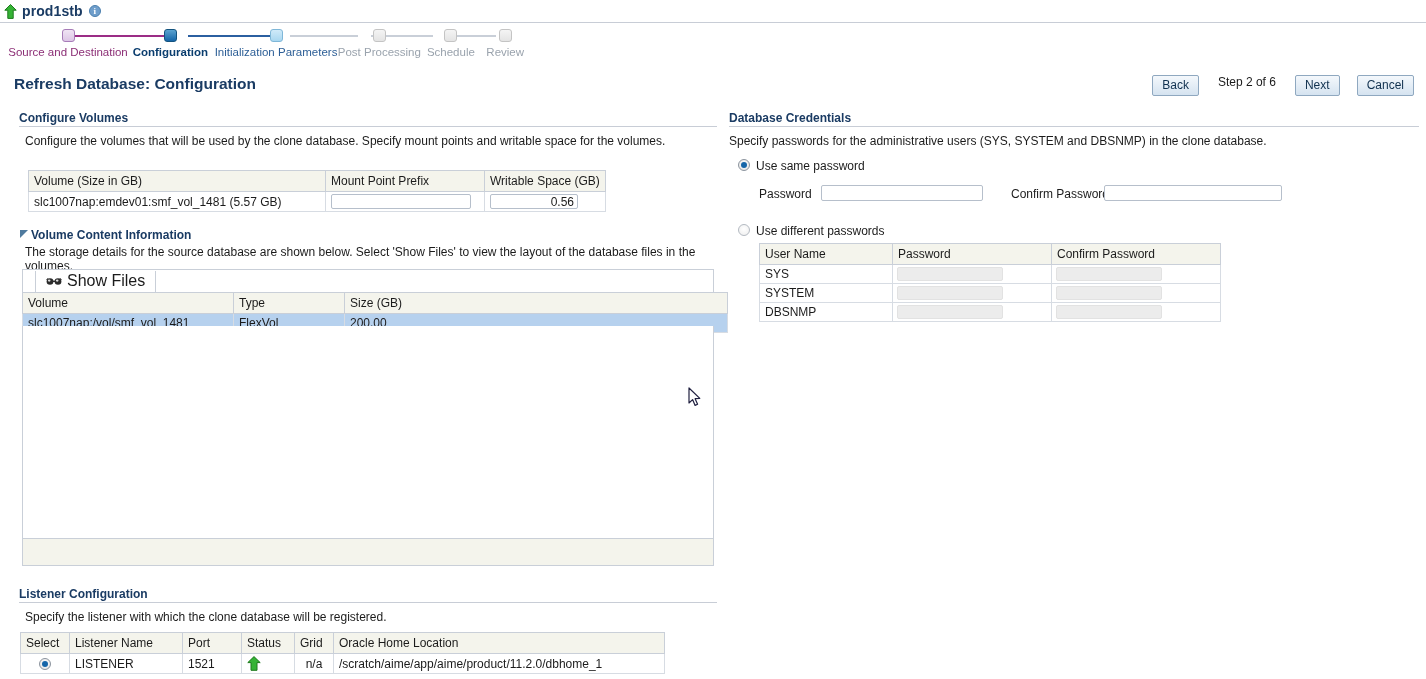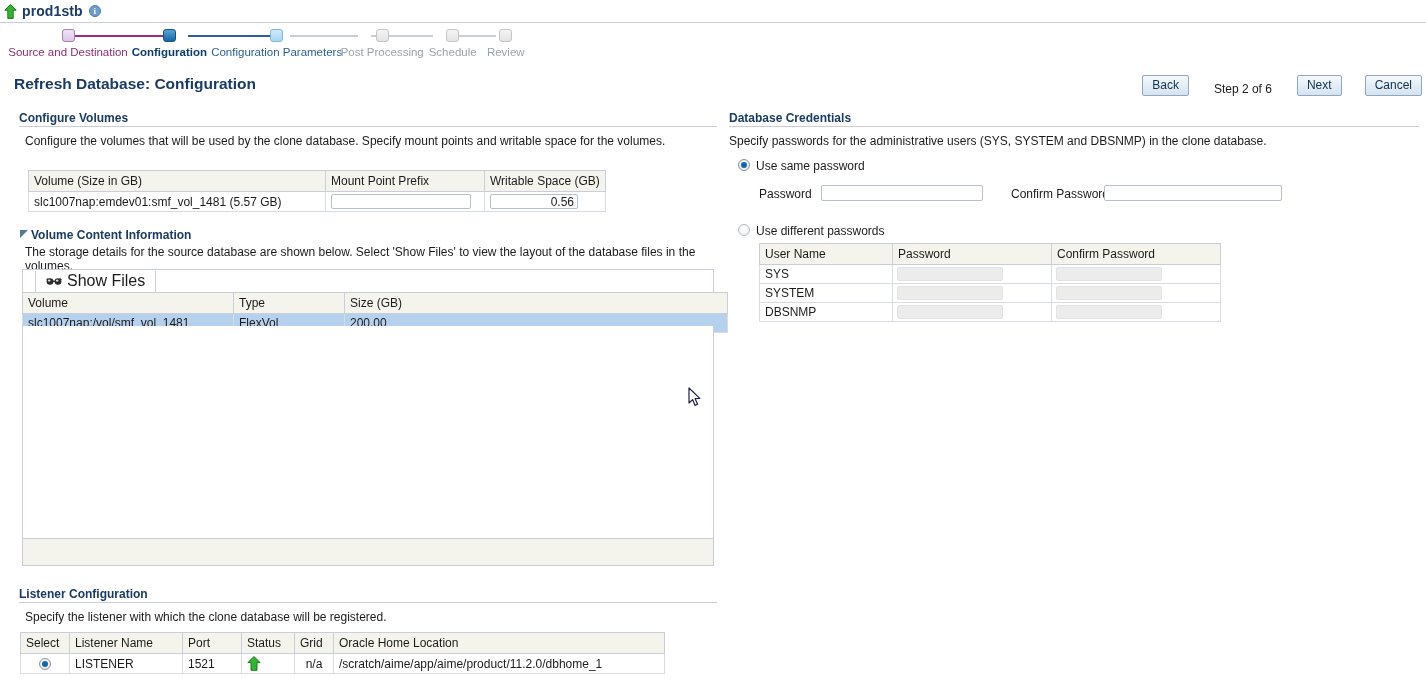--- a/index.html
+++ b/index.html
@@ -116,24 +116,24 @@
     position: absolute;
     left: 14px; top: 75px;
     font-size: 15.5px;
     font-weight: bold;
     color: #1a3b63;
   }
 
   
   .wizard-buttons {
     position: absolute;
-    right: 4px; top: 75px;
-    display: flex;
-    align-items: flex-end;
-    gap: 23px;
+    right: 12px; top: 75px;
+    display: flex;
+    align-items: flex-start;
+    gap: 17px;
   }
   .btn {
     background: linear-gradient(#f4f8fc, #d5e3f0);
     border: 1px solid #8fa8c0;
     border-radius: 2px;
     font-size: 12px;
     color: #11314f;
     padding: 2px 9px 3px 9px;
     cursor: pointer;
     font-family: "Liberation Sans", sans-serif;
@@ -358,21 +358,21 @@
       <div class="train-step" style="width:116px;">
         <span class="train-node done"></span>
         <span class="train-label done">Source and Destination</span>
       </div>
       <div class="train-step" style="width:93px;text-align:right;">
         <span class="train-node current"></span>
         <span class="train-label current">Configuration</span>
       </div>
       <div class="train-step" style="width:128px;">
         <span class="train-node next"></span>
-        <span class="train-label next">Configuration Parameters</span>
+        <span class="train-label next">Initialization Parameters</span>
       </div>
       <div class="train-step" style="width:88px;">
         <span class="train-node future"></span>
         <span class="train-label future">Post Processing</span>
       </div>
       <div class="train-step" style="width:62px;">
         <span class="train-node future"></span>
         <span class="train-label future">Schedule</span>
       </div>
       <div class="train-step" style="width:52px;">

